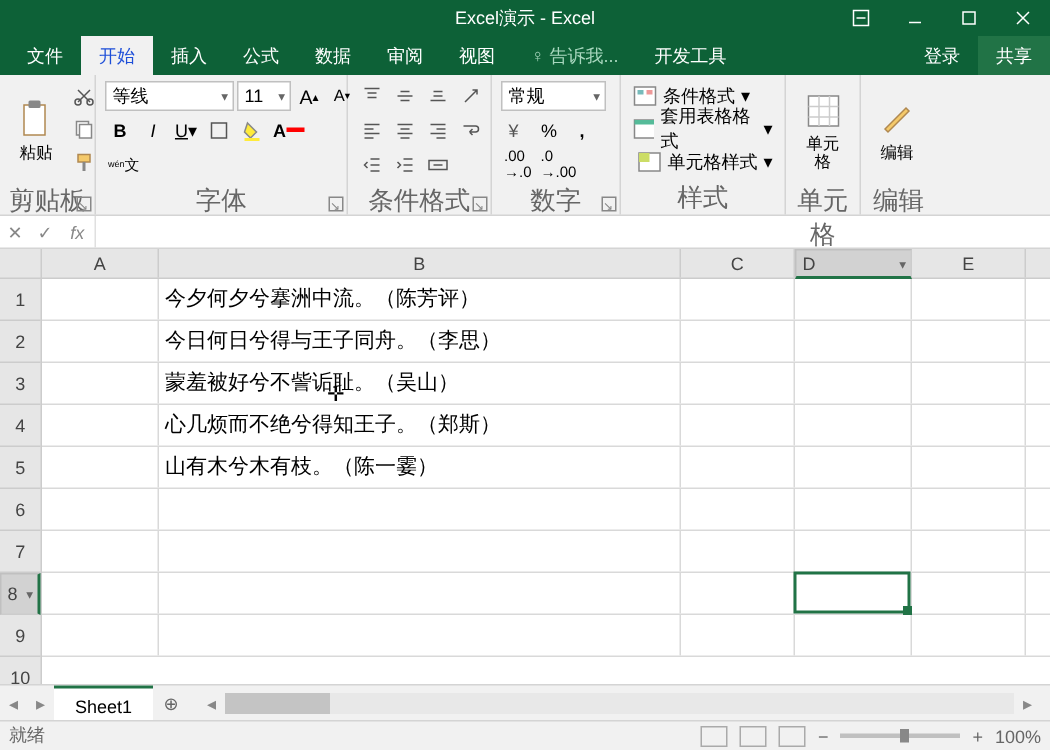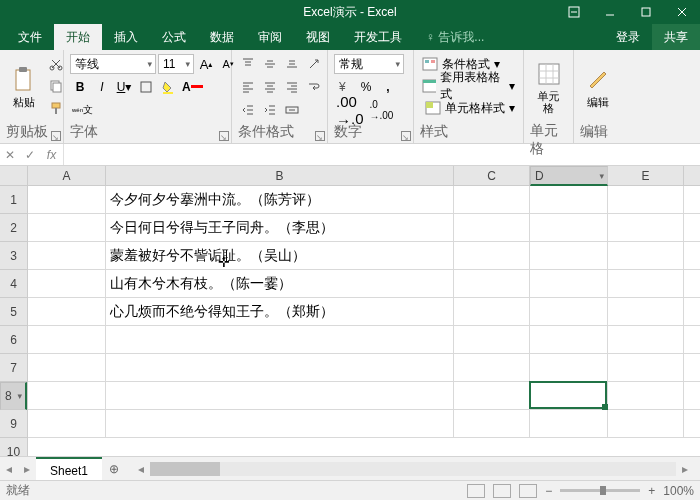--- a/index.html
+++ b/index.html
@@ -4,27 +4,27 @@
 <style>
 *{margin:0;padding:0;box-sizing:border-box;font-family:"Microsoft YaHei",SimSun,sans-serif;font-size:12px;user-select:none}
 body{background:#fff;width:700px;height:500px;overflow:hidden;display:flex;flex-direction:column}
 .titlebar{background:#0d6137;height:24px;display:flex;align-items:center;color:#fff;position:relative}
 .titlebar .title{position:absolute;left:50%;transform:translateX(-50%);font-size:12px}
 .titlebar .winbtns{margin-left:auto;display:flex}
 .titlebar .winbtn{width:36px;height:24px;display:flex;align-items:center;justify-content:center;cursor:pointer}
 .titlebar .winbtn svg{stroke:#fff;fill:none;stroke-width:1}
 .tabs{background:#0d6137;height:26px;display:flex;align-items:flex-end;padding-left:6px;color:#fff}
 .tab{padding:0 12px;height:26px;line-height:26px;cursor:pointer}
-.tab.active{background:#f1f1f1;color:#14532d}
+.tab.active{background:#f1f1f1;color:#1d4ed8}
 .tab.tell{color:#a8d7be}
 .tab.right{margin-left:auto}
 .tab.share{background:#217346;color:#fff}
 .ribbon{background:#f1f1f1;border-bottom:1px solid #d4d4d4;height:94px;display:flex}
 .group{border-right:1px solid #d4d4d4;padding:4px 6px 2px;display:flex;flex-direction:column;justify-content:space-between}
-.glabel{color:#666;font-size:14px;margin-top:2px}
+.glabel{text-align:center;color:#666;font-size:17px;margin-top:2px}
 .gcontent{display:flex;gap:4px;align-items:flex-start;flex:1}
 .bigbtn{display:flex;flex-direction:column;align-items:center;justify-content:center;padding:2px 4px;cursor:pointer;height:66px}
 .bigbtn .ico{width:28px;height:28px;display:flex;align-items:center;justify-content:center}
 .bigbtn span{font-size:11px;margin-top:2px;text-align:center;line-height:12px}
 .col{display:flex;flex-direction:column;gap:2px}
 .row{display:flex;gap:2px;align-items:center}
 .sbtn{min-width:20px;height:20px;display:flex;align-items:center;justify-content:center;cursor:pointer;padding:0 2px}
 .sel{height:20px;border:1px solid #c0c0c0;background:#fff;display:flex;align-items:center;padding:0 4px;cursor:pointer;position:relative}
 .sel::after{content:"▾";position:absolute;right:3px;font-size:9px;color:#666}
 .fontname{width:86px}
@@ -98,22 +98,22 @@
 </div>
 
 <div class="tabs">
   <div class="tab">文件</div>
   <div class="tab active">开始</div>
   <div class="tab">插入</div>
   <div class="tab">公式</div>
   <div class="tab">数据</div>
   <div class="tab">审阅</div>
   <div class="tab">视图</div>
+  <div class="tab tell">♀ 告诉我...</div>
   <div class="tab">开发工具</div>
-  <div class="tab tell">♀ 告诉我...</div>
   <div class="tab right">登录</div>
   <div class="tab share"><span>共享</span></div>
 </div>
 
 <div class="ribbon">
   <div class="group" style="width:64px">
     <div class="gcontent">
       <div class="bigbtn">
         <div class="ico">
             <svg width="24" height="28">
@@ -277,21 +277,21 @@
               <svg width="14" height="14">
                 <text x="2" y="11" font-size="11" fill="#555">¥</text>
               </svg>
             </div>
         <div class="sbtn">%</div>
         <div class="sbtn">
               <b>,</b>
             </div>
       </div>
       <div class="row">
-        <div class="sbtn" style="font-size:15px">.00<br>→.0</div>
+        <div class="sbtn" style="font-size:10px">.00<br>→.0</div>
         <div class="sbtn" style="font-size:10px">.0<br>→.00</div>
       </div>
     </div>
       </div>
     <div class="glabel">数字</div>
     <div class="launcher"></div>
   </div>
 
   <div class="group" style="width:110px">
     <div class="gcontent">
@@ -393,28 +393,28 @@
           </div>
           <div class="gridrow">
             <div class="cell" style="width: 78px;"></div>
             <div class="cell" style="width: 348px;">蒙羞被好兮不訾诟耻。（吴山）</div>
             <div class="cell" style="width: 76px;"></div>
             <div class="cell" style="width: 78px;"></div>
             <div class="cell" style="width: 76px;"></div>
           </div>
           <div class="gridrow">
             <div class="cell" style="width: 78px;"></div>
+            <div class="cell" style="width: 348px;">心几烦而不绝兮得知王子。（郑斯）</div>
+            <div class="cell" style="width: 76px;"></div>
+            <div class="cell" style="width: 78px;"></div>
+            <div class="cell" style="width: 76px;"></div>
+          </div>
+          <div class="gridrow">
+            <div class="cell" style="width: 78px;"></div>
             <div class="cell" style="width: 348px;">山有木兮木有枝。（陈一霎）</div>
-            <div class="cell" style="width: 76px;"></div>
-            <div class="cell" style="width: 78px;"></div>
-            <div class="cell" style="width: 76px;"></div>
-          </div>
-          <div class="gridrow">
-            <div class="cell" style="width: 78px;"></div>
-            <div class="cell" style="width: 348px;">心几烦而不绝兮得知王子。（郑斯）</div>
             <div class="cell" style="width: 76px;"></div>
             <div class="cell" style="width: 78px;"></div>
             <div class="cell" style="width: 76px;"></div>
           </div>
           <div class="gridrow">
             <div class="cell" style="width: 78px;"></div>
             <div class="cell" style="width: 348px;"></div>
             <div class="cell" style="width: 76px;"></div>
             <div class="cell" style="width: 78px;"></div>
             <div class="cell" style="width: 76px;"></div>

